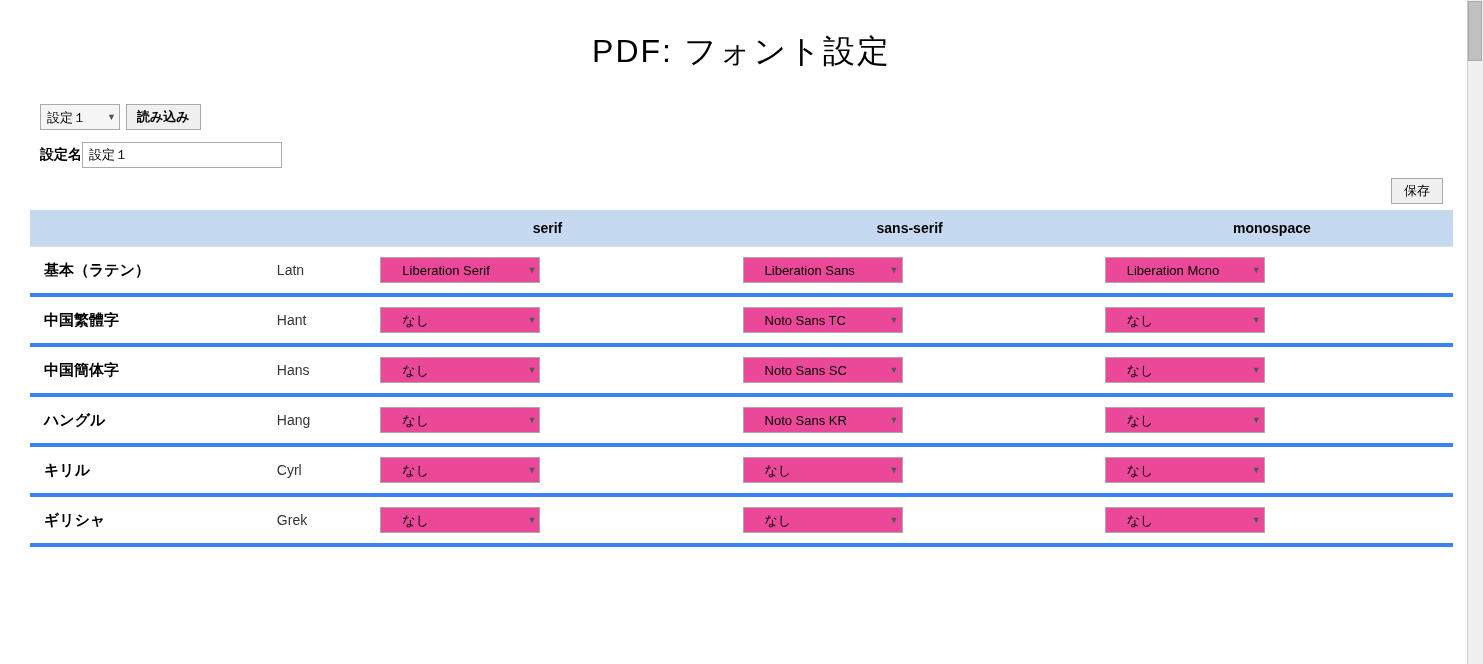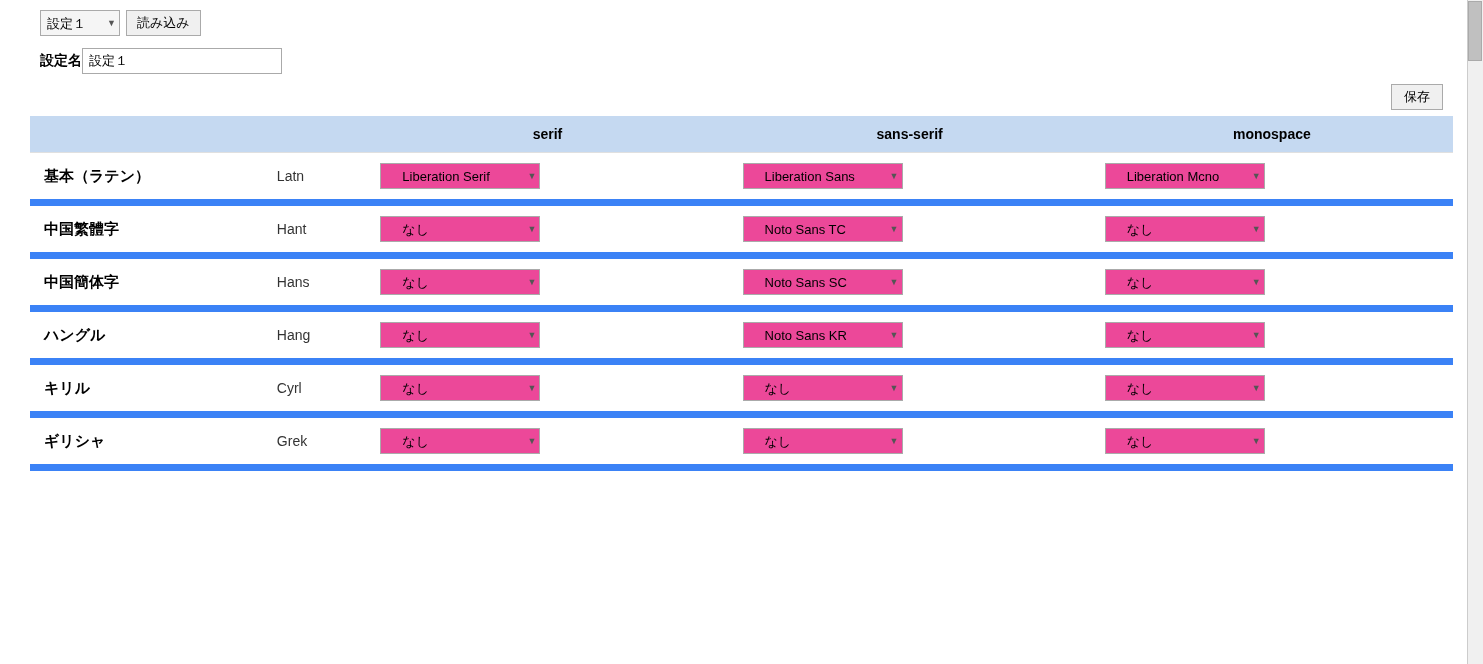--- a/index.html
+++ b/index.html
@@ -55,20 +55,21 @@
       pointer-events: none;
       color: #555;
     }
     .load-button {
       border: 1px solid #aaa;
       background: #f0f0f0;
       padding: 3px 10px;
       font-size: 13px;
       cursor: pointer;
       height: 26px;
+      font-weight: bold;
     }
     .settings-name-row {
       display: flex;
       align-items: center;
       padding: 6px 40px 10px 40px;
     }
     .settings-name-label {
       font-weight: bold;
       font-size: 14px;
     }
@@ -106,21 +107,21 @@
       text-align: center;
       font-weight: bold;
       font-size: 14px;
       border: none;
     }
     .font-table thead th:first-child,
     .font-table thead th:nth-child(2) {
       width: 180px;
     }
     .font-table tbody tr {
-      border-bottom: 7px solid #3b82f6;
+      border-bottom: 4px solid #3b82f6;
     }
     .font-table tbody tr:first-child {
       border-top: 1px solid #e0e0e0;
     }
     .font-table tbody td {
       padding: 10px 14px;
       vertical-align: middle;
     }
     .row-label {
       font-weight: bold;
@@ -174,20 +175,21 @@
       background: #c0c0c0;
       border: 1px solid #aaa;
       margin: 1px;
     }
   </style>
 </head>
 <body>
 
 <div class="page-wrapper">
 
+  <h1 class="page-title">PDF: フォント設定</h1>
 
   <div class="top-controls">
     <div class="select-wrapper">
       <select class="preset-select">
         <option>設定１</option>
       </select>
     </div>
     <button class="load-button">読み込み</button>
   </div>
 

